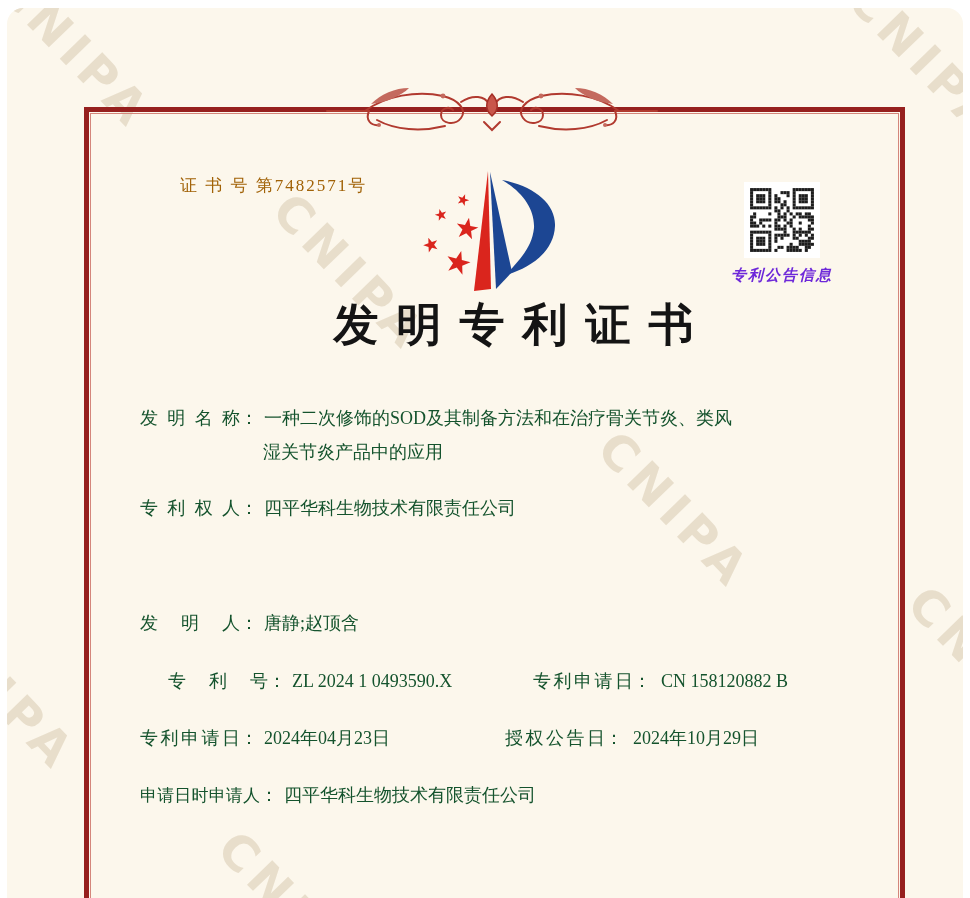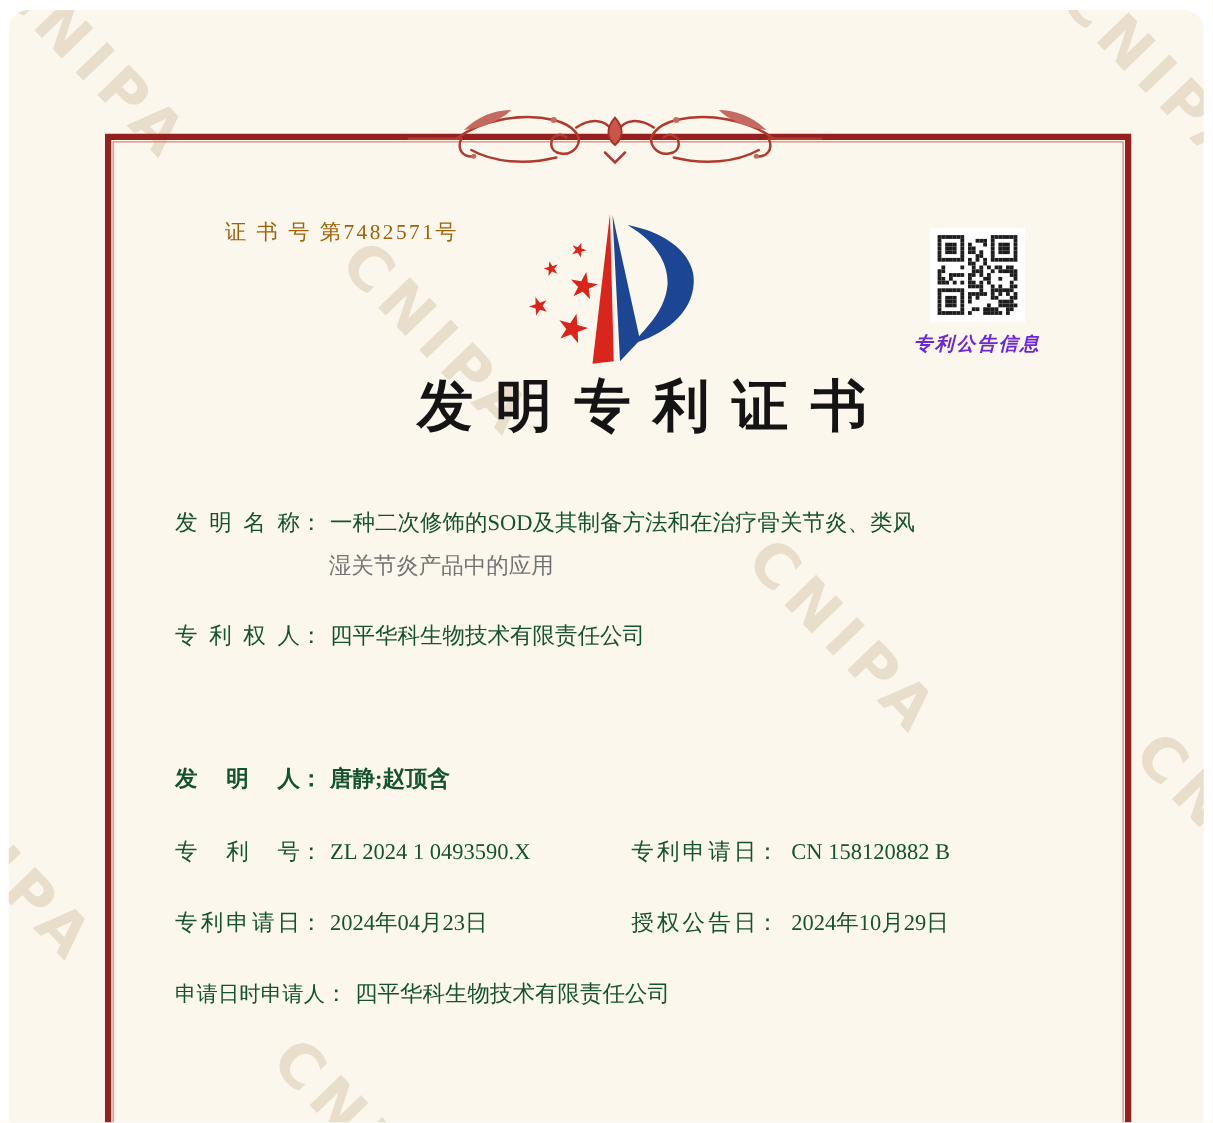--- a/index.html
+++ b/index.html
@@ -43,21 +43,21 @@
   }
   .row{
     position:absolute;left:133px;font-size:18px;color:#14532d;z-index:3;
     white-space:nowrap;line-height:26px;
   }
   .lbl{display:inline-block;width:100px;text-align:justify;text-align-last:justify;}
   .lbl-long{display:inline-block;width:120px;font-size:17px;text-align:justify;text-align-last:justify;}
   .val{margin-left:6px;}
   .right-group{position:absolute;left:365px;top:0;white-space:nowrap;}
   .right-group .val{margin-left:10px;}
-  .line2{position:absolute;left:256px;top:432px;font-size:18px;color:#737373;z-index:3;white-space:nowrap;}
+  .line2{position:absolute;left:256px;top:432px;font-size:18px;color:#14532d;z-index:3;white-space:nowrap;}
 </style>
 </head>
 <body>
 
 <div class="card">
 
   <div class="wm" style="left:68px;top:42px;">CNIPA</div>
   <div class="wm" style="left:918px;top:52px;">CNIPA</div>
   <div class="wm" style="left:343px;top:264px;">CNIPA</div>
   <div class="wm" style="left:668px;top:502px;">CNIPA</div>
@@ -348,25 +348,25 @@
   <div class="row" style="top:397px;">
     <span class="lbl">发明名称</span><span>：</span><span class="val">一种二次修饰的SOD及其制备方法和在治疗骨关节炎、类风</span>
   </div>
   <div class="line2">湿关节炎产品中的应用</div>
 
   <div class="row" style="top:487px;">
     <span class="lbl">专利权人</span><span>：</span><span class="val">四平华科生物技术有限责任公司</span>
   </div>
 
 
-  <div class="row" style="top:602px;font-weight:bold;">
+  <div class="row" style="top:602px;">
     <span class="lbl">发明人</span><span>：</span><span class="val">唐静;赵顶含</span>
   </div>
 
-  <div class="row" style="top:660px;width:760px;">
+  <div class="row" style="top:660px;width:760px;margin-left:28px;">
     <span class="lbl">专利号</span><span>：</span><span class="val">ZL 2024 1 0493590.X</span>
     <span class="right-group">
       <span class="lbl">专利申请日</span><span>：</span><span class="val">CN 158120882 B</span>
     </span>
   </div>
 
   <div class="row" style="top:717px;width:760px;">
     <span class="lbl">专利申请日</span><span>：</span><span class="val">2024年04月23日</span>
     <span class="right-group">
       <span class="lbl">授权公告日</span><span>：</span><span class="val">2024年10月29日</span>

